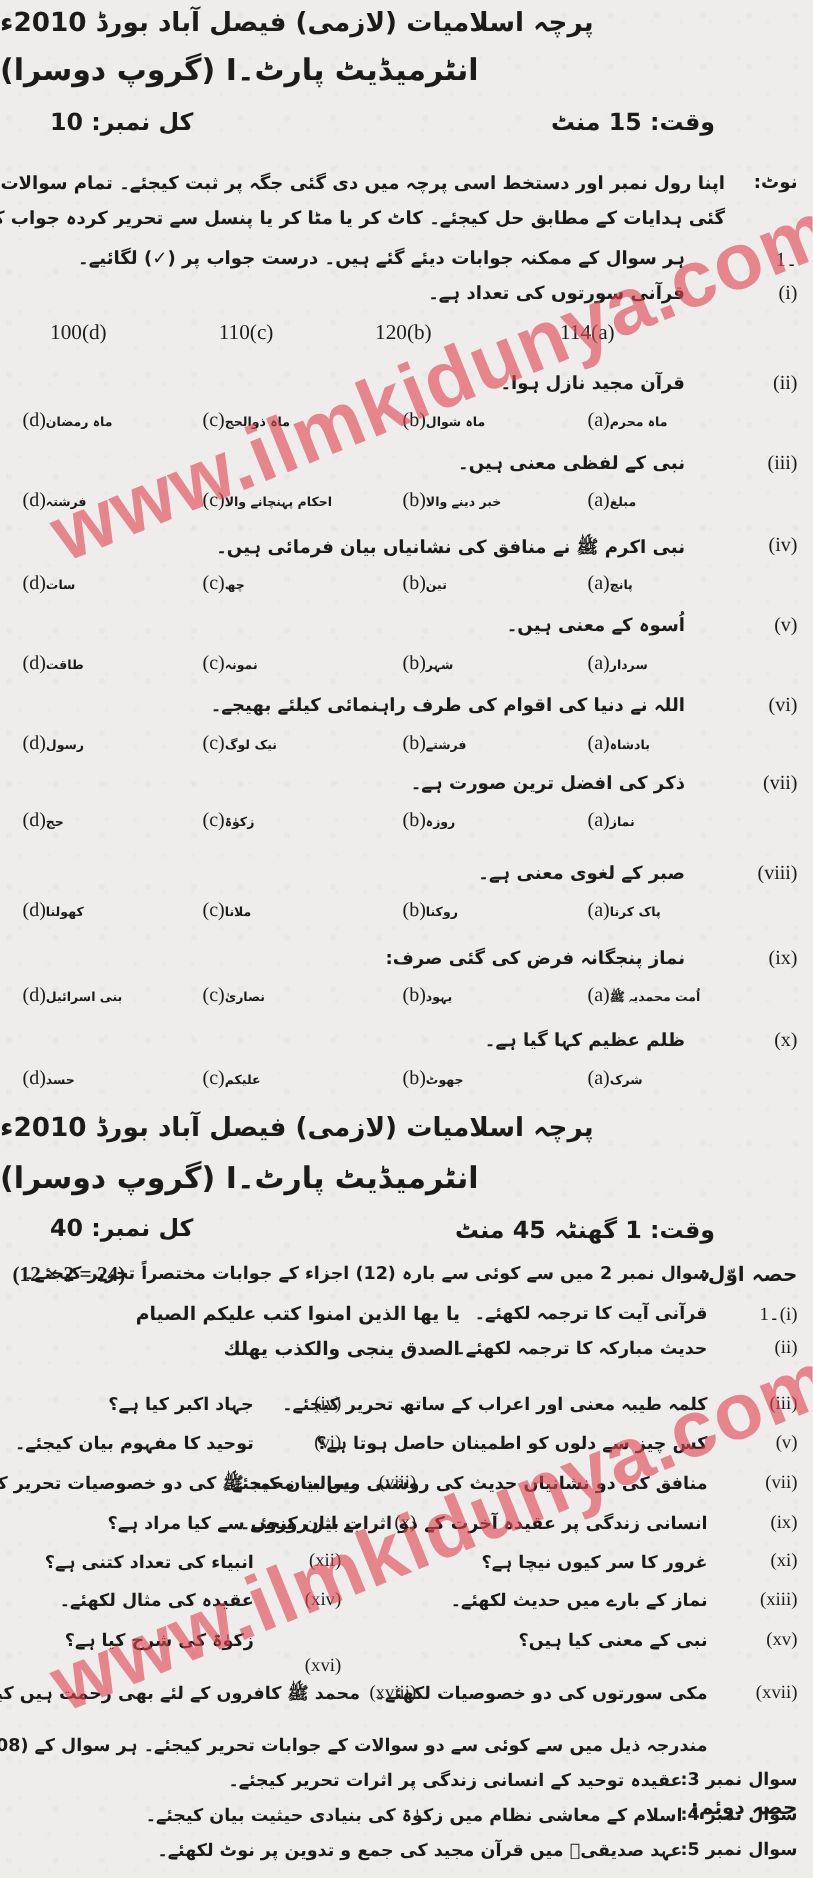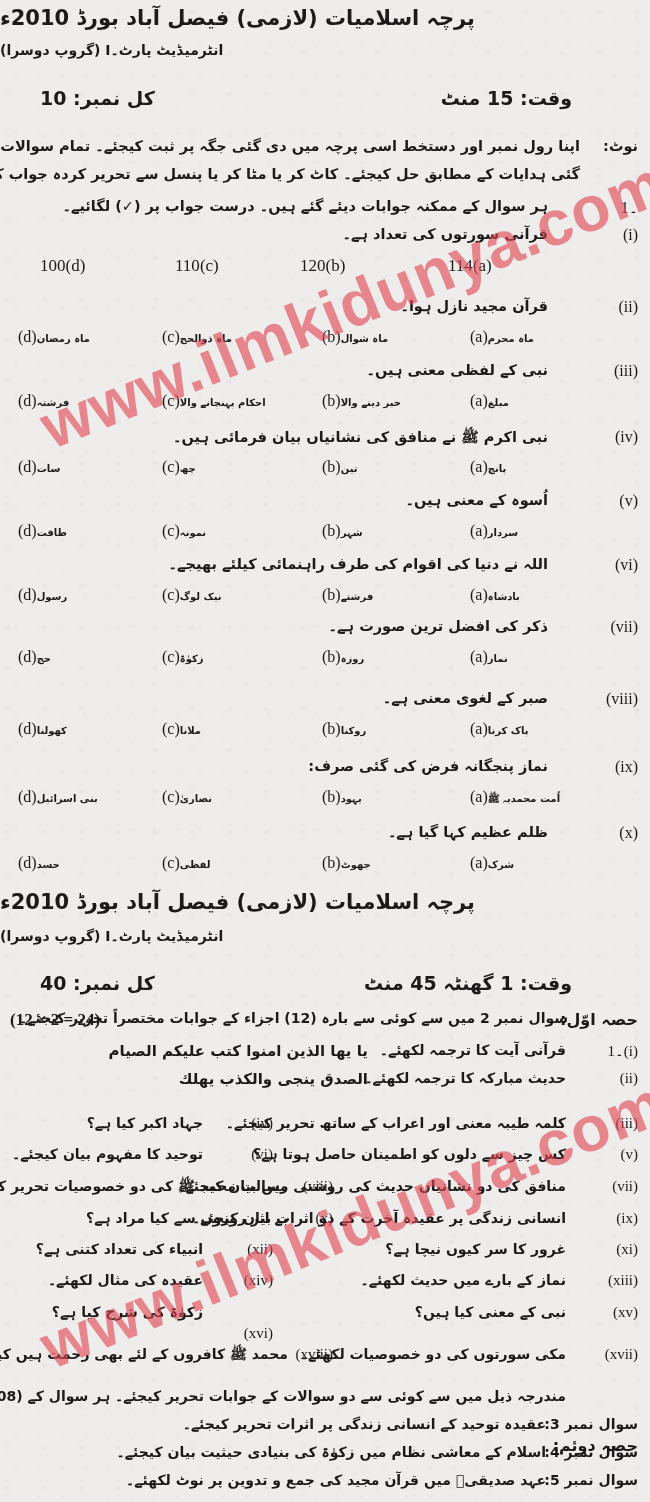--- a/index.html
+++ b/index.html
@@ -13,21 +13,21 @@
     position:absolute; inset:0;
     background:
       radial-gradient(circle at 20% 30%, rgba(0,0,0,0.025) 0 2px, transparent 3px) 0 0/37px 41px,
       radial-gradient(circle at 70% 60%, rgba(0,0,0,0.02) 0 1px, transparent 2px) 0 0/23px 29px,
       #efedeb;
   }
   .rtl { direction:rtl; }
   .center { text-align:left; }
   .abs { position:absolute; }
   .title1 { font-size:21px; font-weight:bold; letter-spacing:0; }
-  .title2 { font-size:14px; font-weight:bold; }
+  .title2 { font-size:24px; font-weight:bold; }
   .meta-row { position:absolute; left:0; right:0; height:30px; font-weight:bold; font-size:19px; }
   .meta-row .left { position:absolute; left:40px; direction:rtl; }
   .meta-row .mid { position:absolute; left:0; right:0; text-align:center; direction:rtl; }
   .meta-row .right { position:absolute; right:78px; direction:rtl; }
   .line { position:absolute; right:12px; left:12px; direction:rtl; font-size:14.5px; font-weight:bold; white-space:nowrap; }
   .qnum { position:absolute; right:0; font-family:"Liberation Serif", serif; font-weight:normal; font-size:16px; direction:ltr; }
   .qtext { position:absolute; right:90px; direction:rtl; }
   .opts { position:absolute; left:0; right:0; font-size:14.5px; direction:ltr; }
   .opt { position:absolute; white-space:nowrap; direction:ltr; }
   .opt .lbl { font-family:"Liberation Serif", serif; font-size:16px; font-weight:normal; }
@@ -158,21 +158,21 @@
         <span class="opt" style="left:162px"><span class="lbl">(c)</span><span class="ur" dir="rtl">نصاریٰ</span></span>
         <span class="opt" style="left:18px"><span class="lbl">(d)</span><span class="ur" dir="rtl">بنی اسرائیل</span></span>
       </div>
       <div class="line" style="top: 824px;">
         <span class="qnum">(x)</span>
         <span class="qtext">ظلم عظیم کہا گیا ہے۔</span>
       </div>
       <div class="opts" style="top: 854px;">
         <span class="opt" style="left:470px"><span class="lbl">(a)</span><span class="ur" dir="rtl">شرک</span></span>
         <span class="opt" style="left:322px"><span class="lbl">(b)</span><span class="ur" dir="rtl">جھوٹ</span></span>
-        <span class="opt" style="left:162px"><span class="lbl">(c)</span><span class="ur" dir="rtl">لفظی</span></span>
+        <span class="opt" style="left:162px"><span class="lbl">(c)</span><span class="ur" dir="rtl">علیکم</span></span>
         <span class="opt" style="left:18px"><span class="lbl">(d)</span><span class="ur" dir="rtl">حسد</span></span>
       </div>
     </div>
 
   <div class="abs center rtl title1" style="left:0;right:0;top:890px;">پرچہ اسلامیات (لازمی) فیصل آباد بورڈ 2010ء</div>
   <div class="abs center rtl title2" style="left:0;right:0;top:928px;">انٹرمیڈیٹ پارٹ۔I (گروپ دوسرا)</div>
   <div class="meta-row" style="top:972px;">
     <span class="right">وقت: 1 گھنٹہ 45 منٹ</span>
     <span class="left">کل نمبر: 40</span>
   </div>

